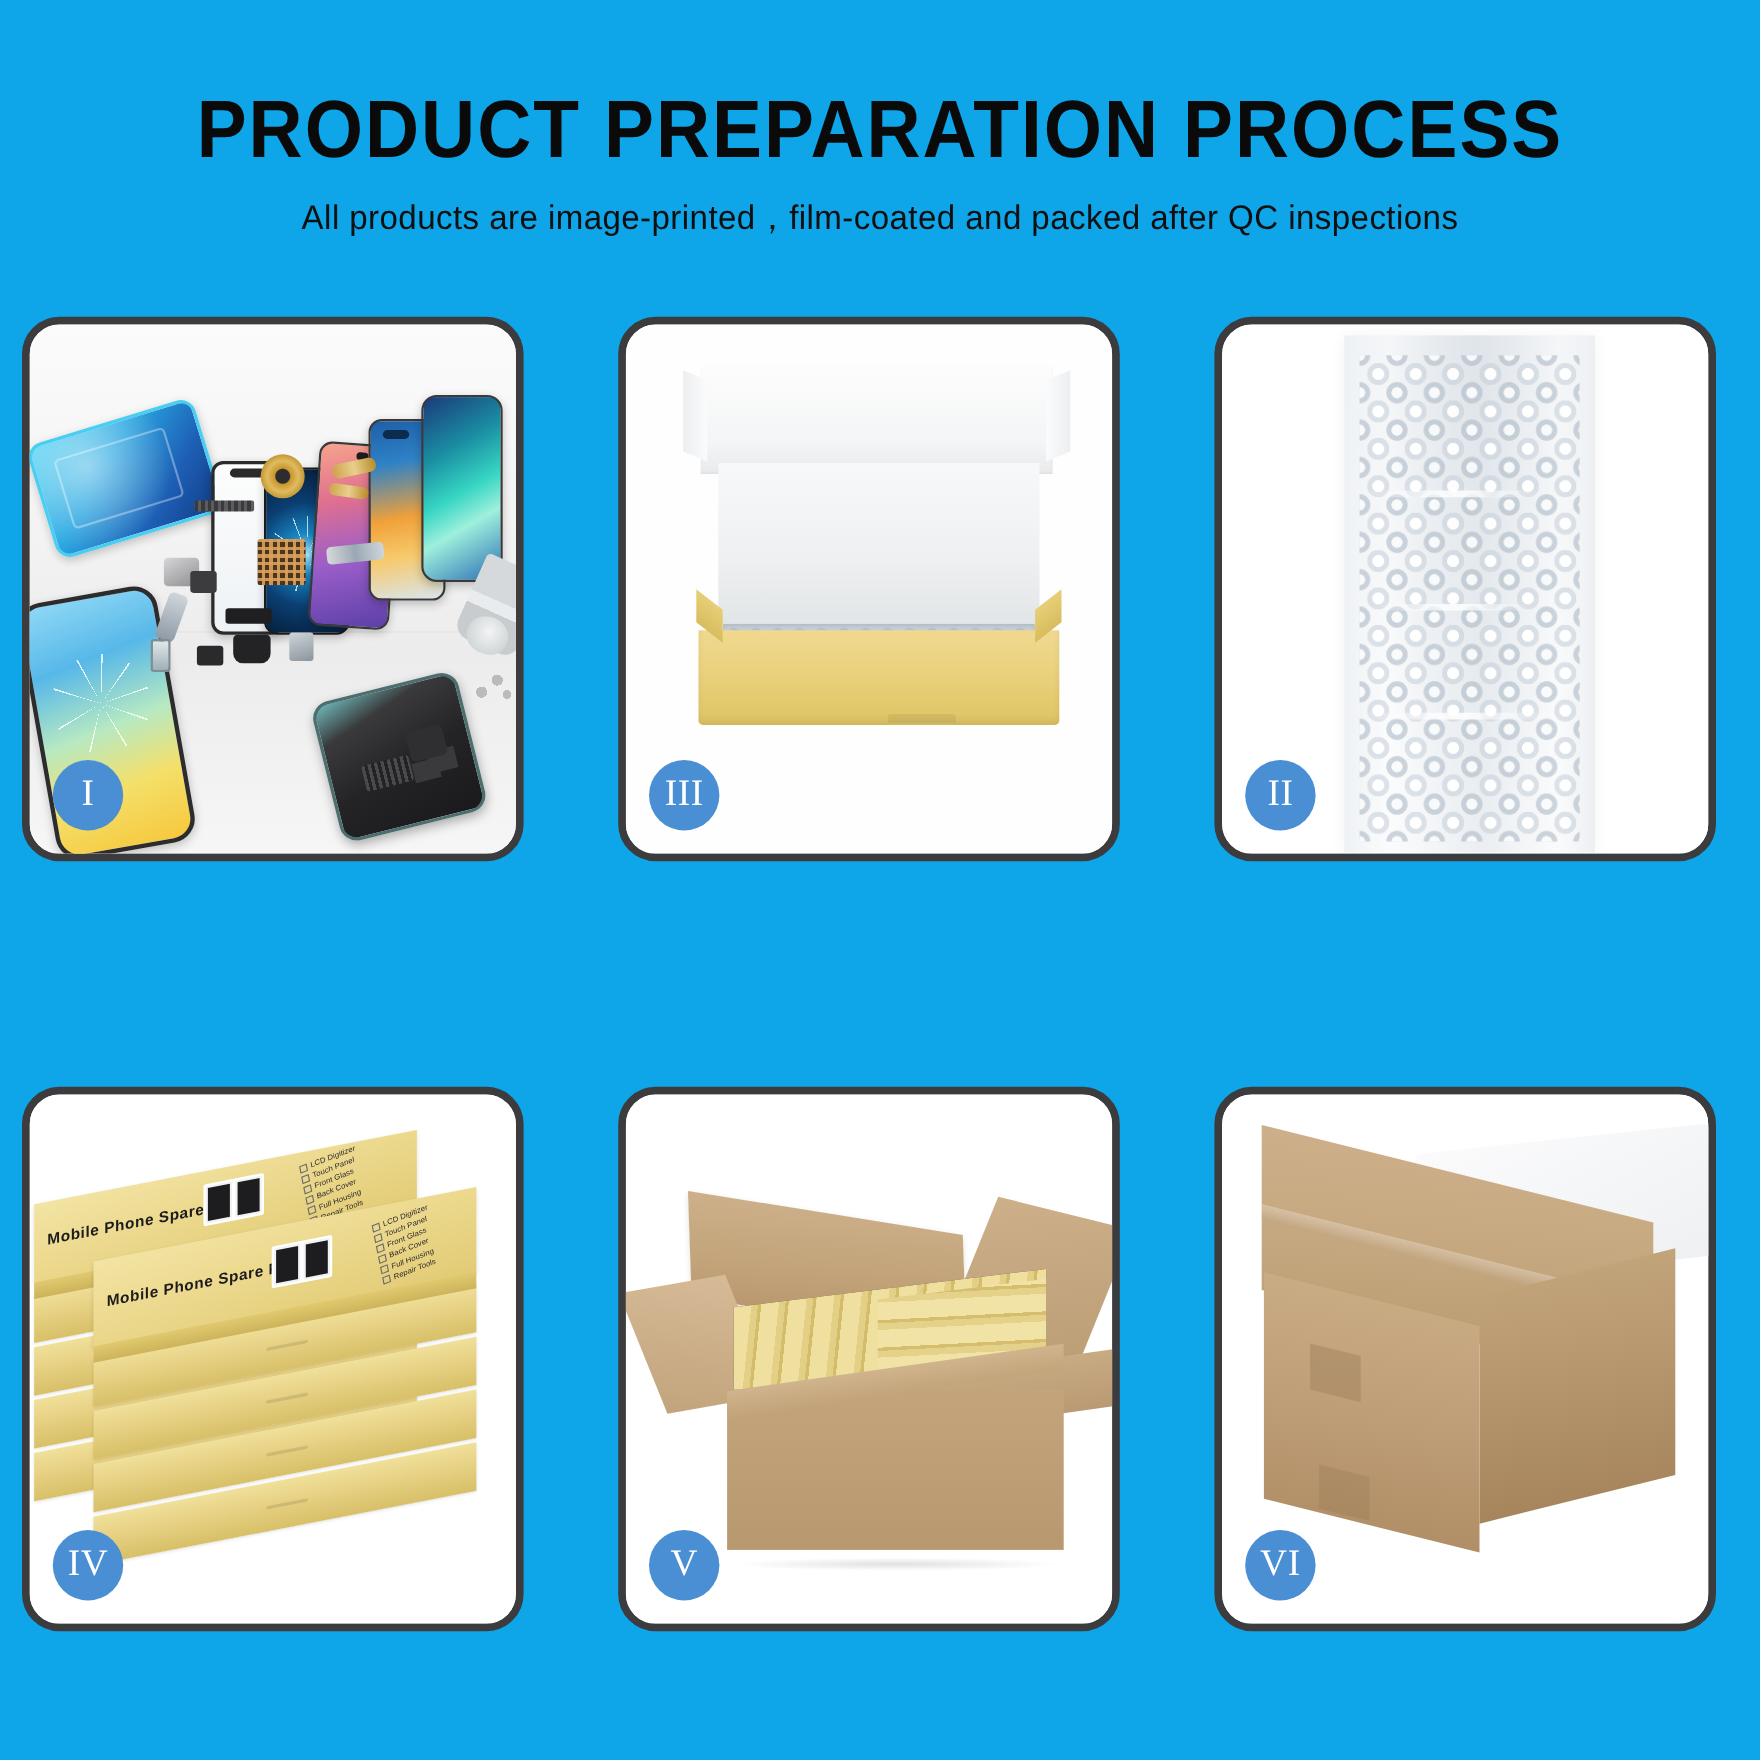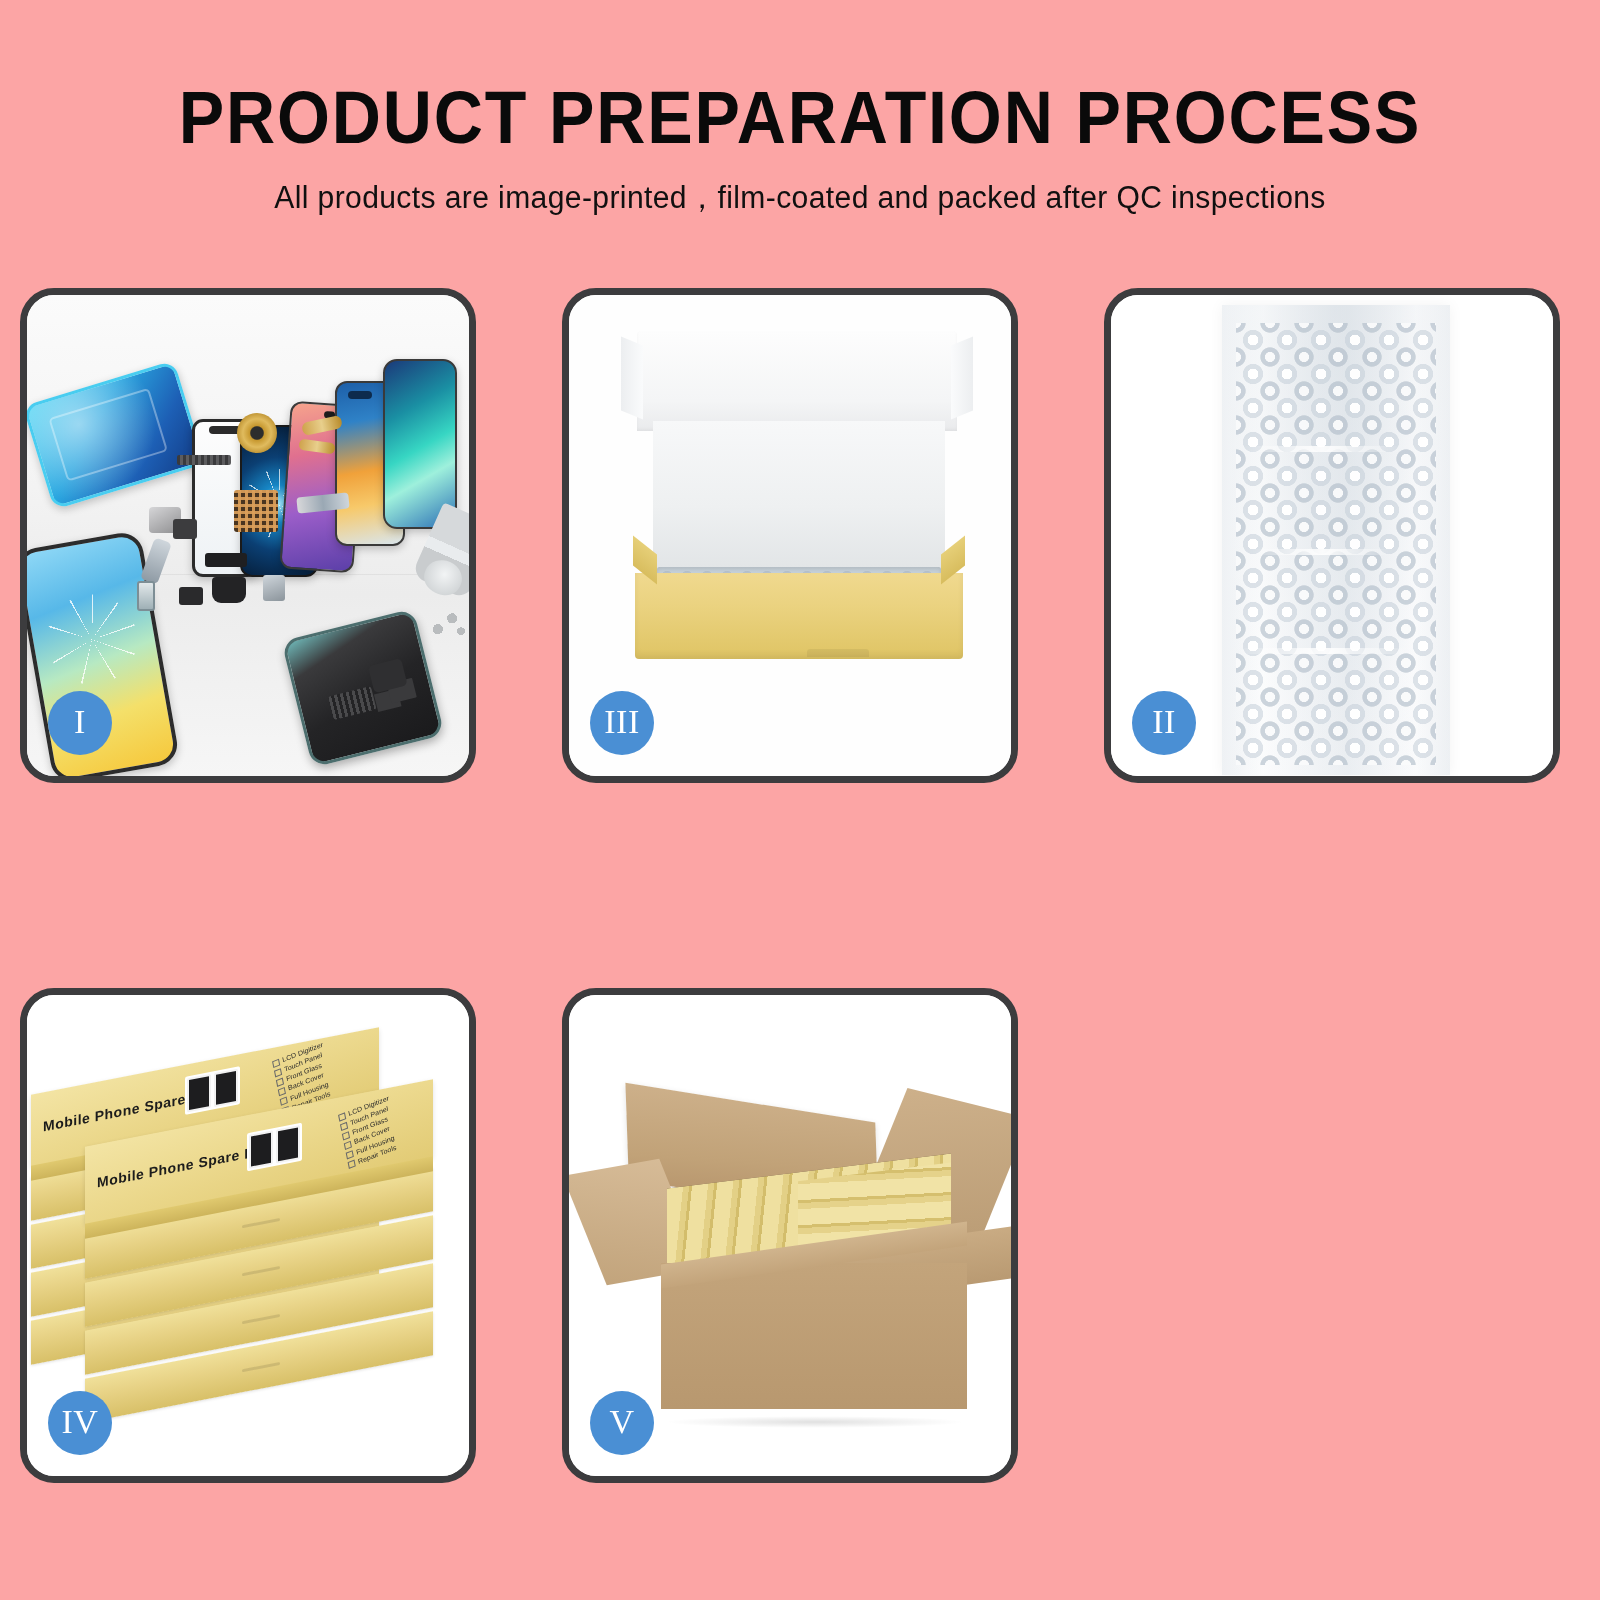--- a/index.html
+++ b/index.html
@@ -9,21 +9,21 @@
     height: 1600px;
     background: #ffffff;
     font-family: "Liberation Sans", sans-serif;
     overflow: hidden;
   }
 
   .page {
     position: relative;
     width: 1600px;
     height: 1600px;
-    background: #fca5a5;
+    background: #0ea5e9;
   }
 
   
   .header {
     position: absolute;
     top: 0; left: 0;
     width: 1600px;
     text-align: center;
   }
   .main-title {
@@ -741,15 +741,29 @@
         </div>
         <div class="c5-flap-front"></div>
         <div class="c5-body"></div>
         <div class="c5-bottom-shadow"></div>
       </div>
       <div class="badge">
         <span class="badge-label">V</span>
       </div>
     </div>
 
+    <div class="panel">
+      <div class="panel-photo">
+        <div class="p6-bg"></div>
+        <div class="c6-bg-sheet"></div>
+        <div class="c6-top"></div>
+        <div class="c6-right"></div>
+        <div class="c6-left"></div>
+        <div class="c6-tape1"></div>
+        <div class="c6-tape2"></div>
+      </div>
+      <div class="badge">
+        <span class="badge-label">VI</span>
+      </div>
+    </div>
 
   </div>
 </div>
 
 </body></html>

